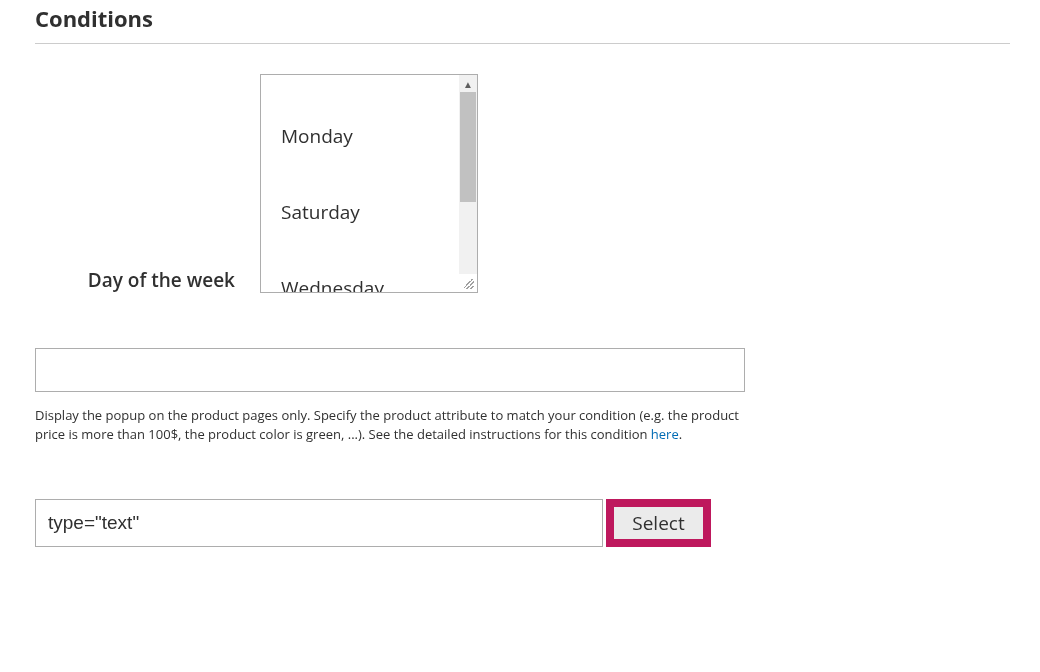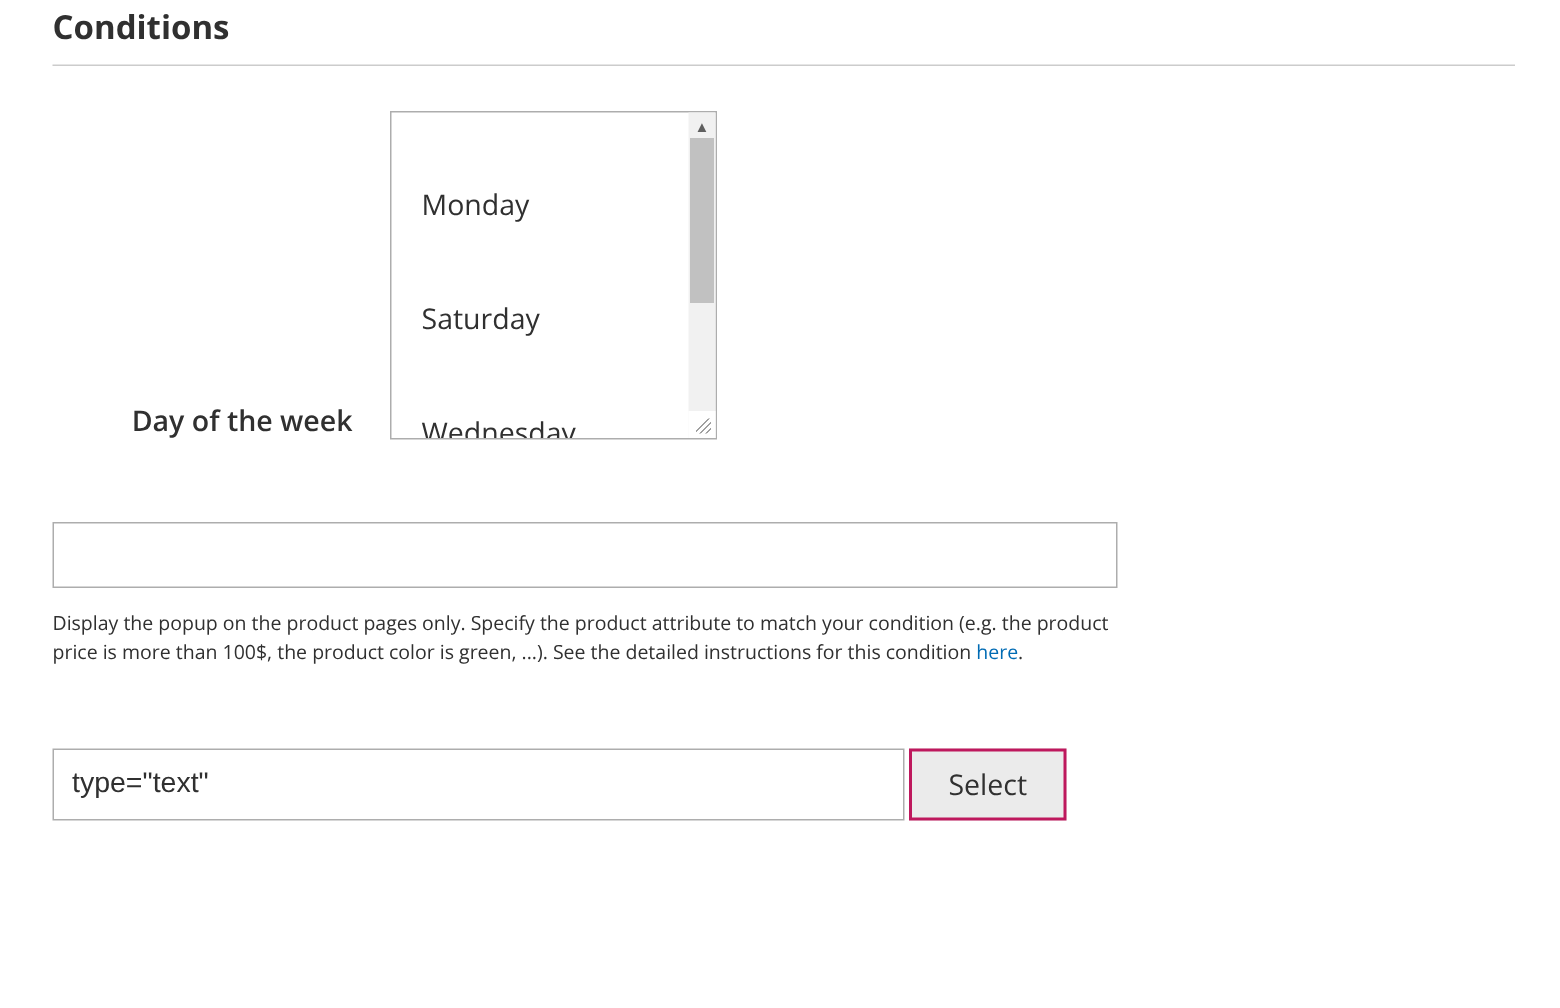--- a/index.html
+++ b/index.html
@@ -148,21 +148,21 @@
   }
   .cat-row .text-input {
     width: 568px;
     height: 48px;
     font-size: 19px;
     color: #303030;
   }
   .select-btn {
     width: 105px;
     height: 48px;
-    border: 2px solid #be185d;
+    border: 8px solid #be185d;
     background: #ebebeb;
     font-size: 19px;
     color: #303030;
     cursor: pointer;
     display: flex;
     align-items: center;
     justify-content: center;
   }
 </style>
 </head>

